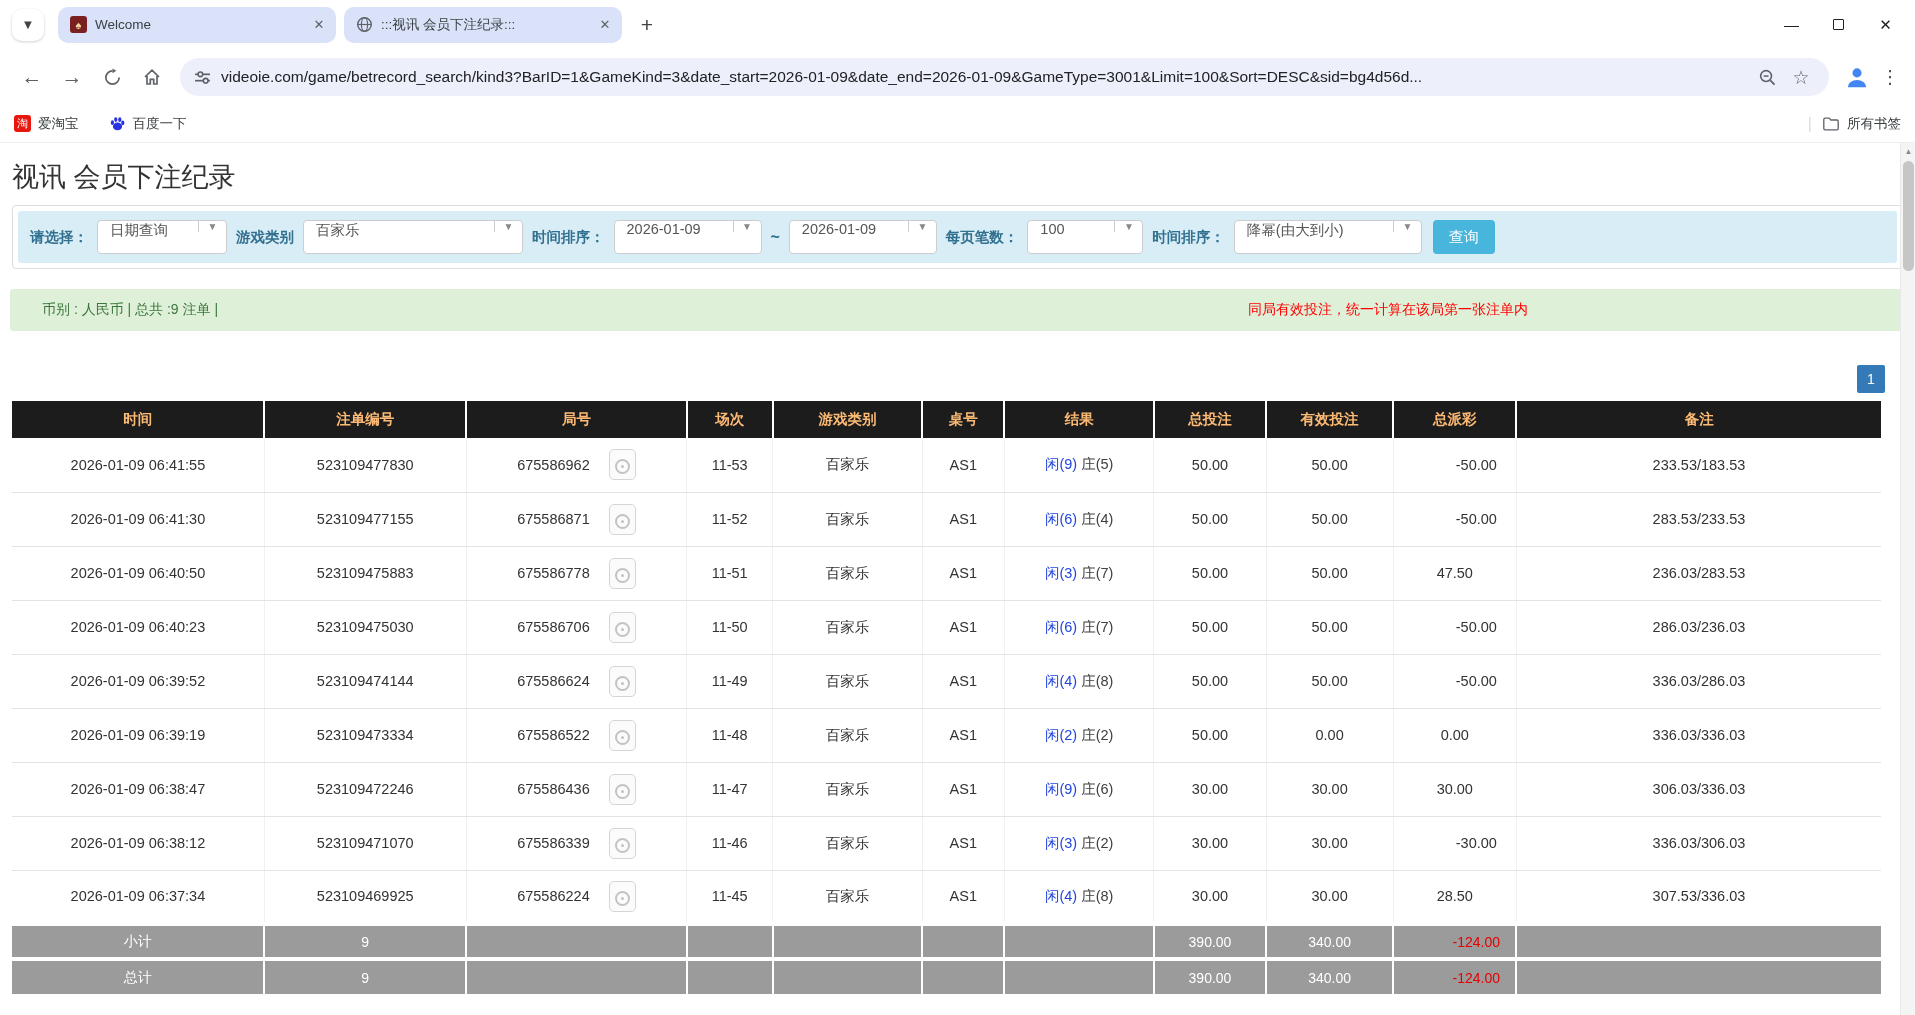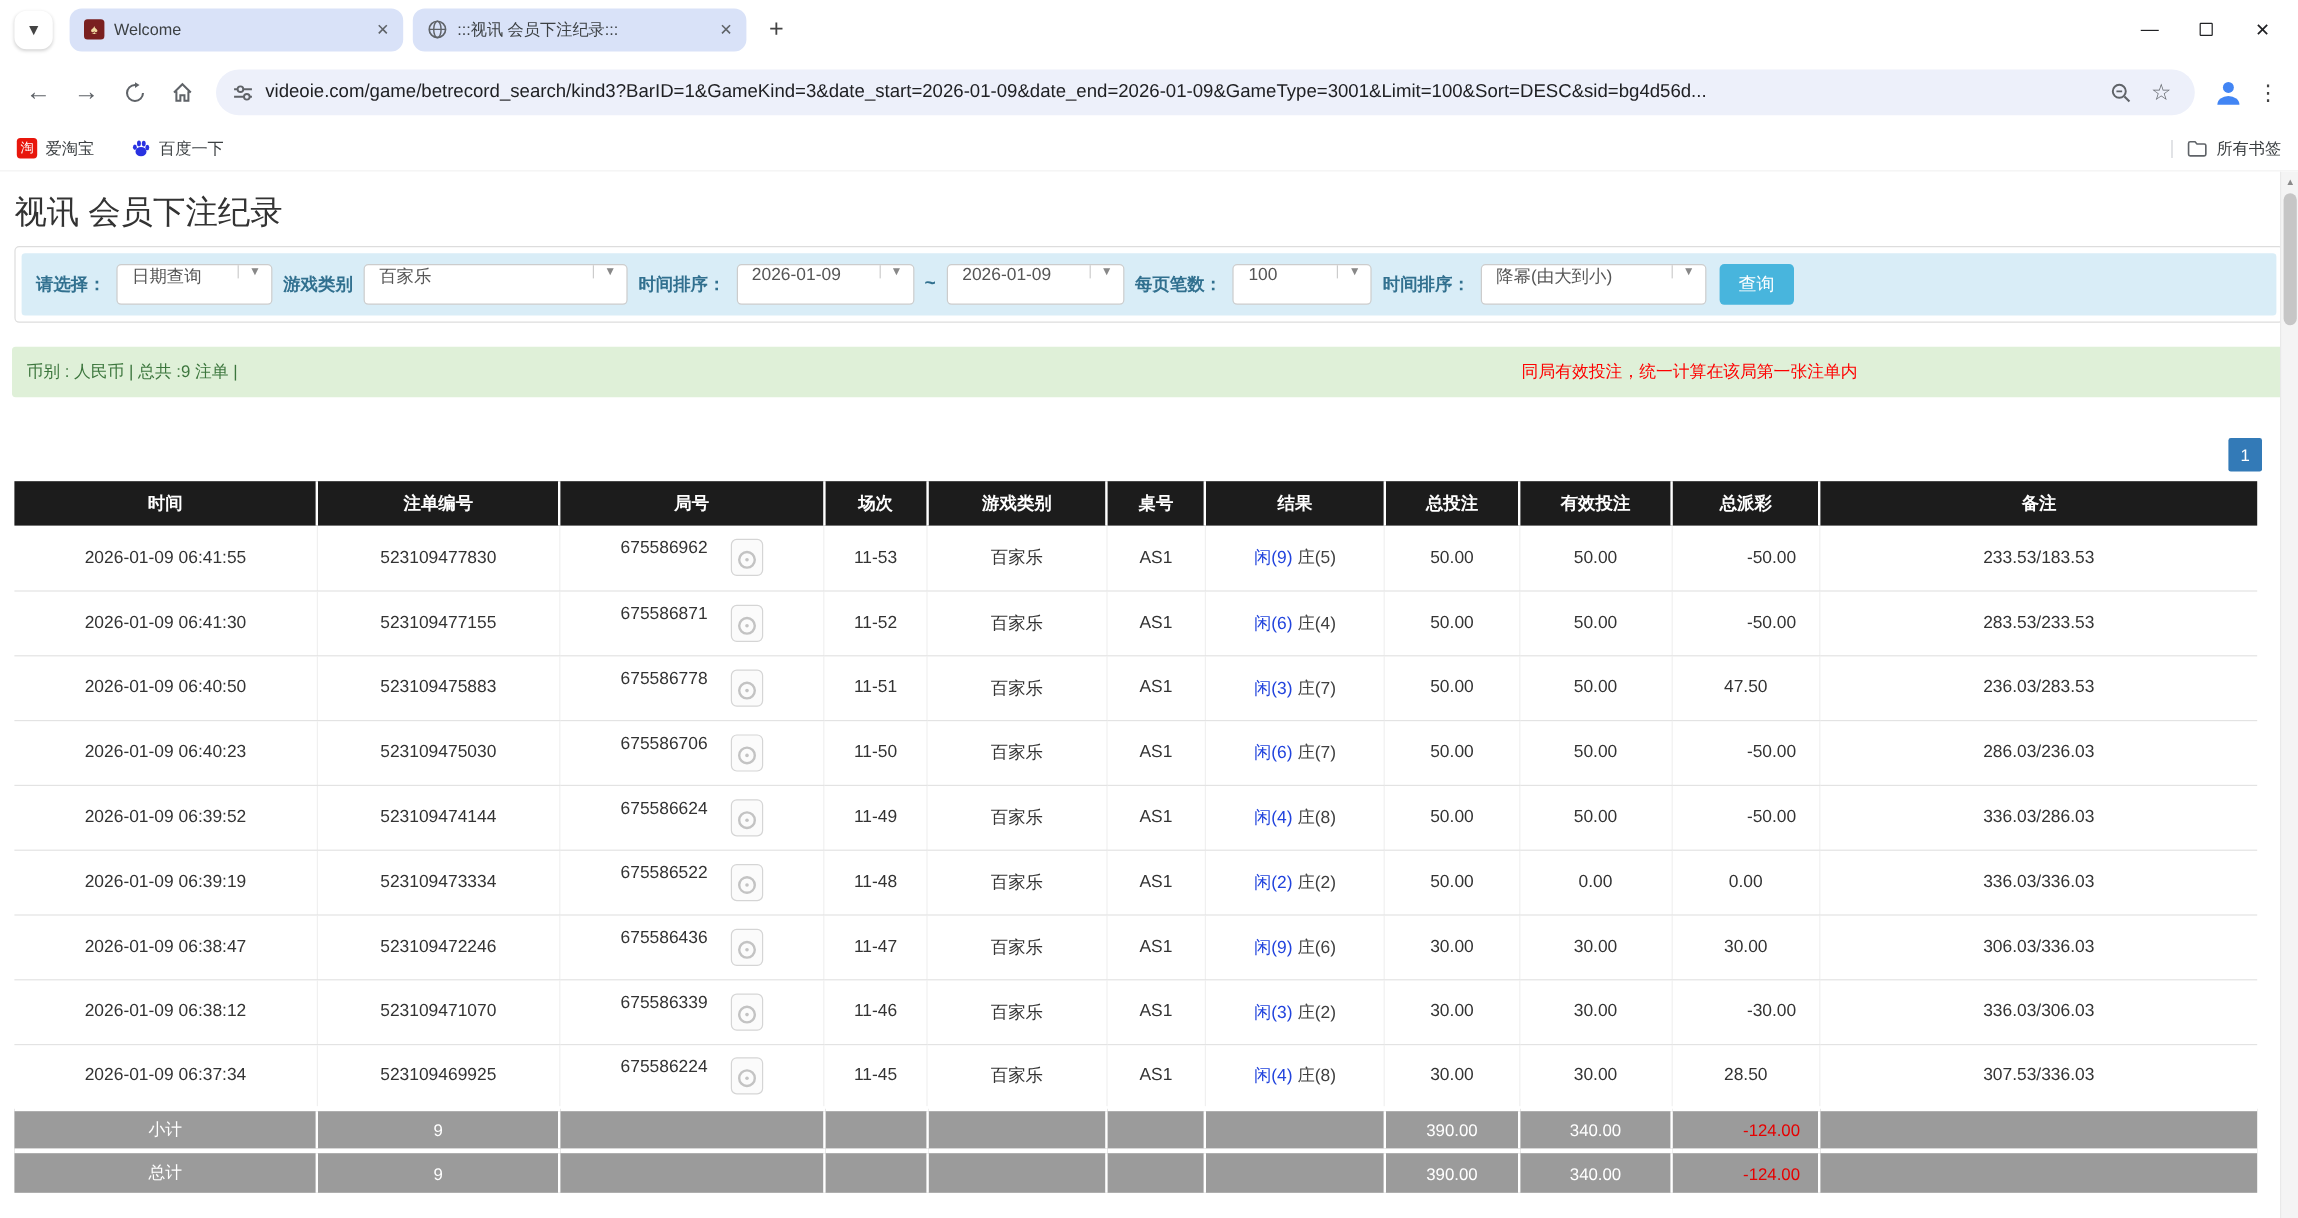--- a/index.html
+++ b/index.html
@@ -58,40 +58,40 @@
     color:#555; font-size:14.5px; cursor:pointer; }
   .dd .val { display:flex; align-items:center; padding:0 12px; }
   .dd .arrow { width:28px; border-left:1px solid #ccc; display:flex; align-items:center; justify-content:center;
     color:#888; font-size:10px; }
   .w-select .val{ width:100px; } .w-game .val{ width:190px; } .w-date .val{ width:118px; }
   .w-limit .val{ width:86px; } .w-sort .val{ width:158px; }
   .tilde { color:#31708f; font-weight:bold; }
   .btn-query { background:#48b5dd; border:none; color:#fff; border-radius:4px; height:34px; padding:0 16px;
     font-size:15px; cursor:pointer; margin-left:2px; font-family:inherit; }
 
-  .summary-bar { margin:20px 10px 0; background:#dff0d8; border-radius:3px; padding:12px 12px; display:flex;
+  .summary-bar { margin:20px 10px 0; background:#dff0d8; border-radius:3px; padding:12px 32px; display:flex;
     justify-content:space-between; align-items:center; font-size:14px; }
   .summary-left { color:#3c763d; }
   .summary-right { color:#fe0000; margin-right:345px; }
 
   .pager { display:flex; justify-content:flex-end; margin:34px 30px 8px 0; }
   .page-box { background:#337ab7; color:#fff; min-width:28px; height:28px; display:flex; align-items:center;
     justify-content:center; font-size:14px; border-radius:2px; cursor:pointer; }
 
   table.bets { width:1869px; margin:6px 12px 0; border-collapse:collapse; table-layout:fixed; }
-  table.bets thead th { background:#1c1c1c; color:#ffffff; font-size:14.5px; font-weight:bold; height:37px;
+  table.bets thead th { background:#1c1c1c; color:#fdba74; font-size:14.5px; font-weight:bold; height:37px;
     border-right:2px solid #fff; }
   table.bets thead th:last-child { border-right:none; }
   table.bets tbody td { height:54px; text-align:center; font-size:14.5px; color:#333;
     border-bottom:1px solid #e3e3e3; border-right:1px solid #f0f0f0; }
   table.bets tbody td:last-child { border-right:none; }
   .blue-amt { color:#3273dc; cursor:pointer; }
   .red-amt { color:#e60000;padding-left:43px; }
   .res-player { color:#2244dd; } .res-banker { color:#404040; margin-left:4px; }
-  .round-cell { display:inline-flex; gap:19px; }
+  .round-cell { display:inline-flex; align-items:center; gap:19px; }
   .vid-icon { width:27px; height:31px; background:#fbfbfb; border:1px solid #d5d5d5; border-radius:5px;
     position:relative; cursor:pointer; flex:0 0 auto; }
   .vid-icon::before { content:''; position:absolute; left:5px; top:9px; width:11px; height:11px;
     border:2px solid #c3c3c3; border-radius:50%; }
   .vid-icon::after { content:''; position:absolute; left:11px; top:15px; width:3px; height:3px;
     background:#c3c3c3; border-radius:50%; }
   table.bets tfoot td { background:#9b9b9b; color:#fff; height:35px; text-align:center; font-size:14px;
     border-right:2px solid #fff; border-top:4px solid #fff; }
   table.bets tfoot td:last-child { border-right:none; }
   table.bets tfoot td.red-amt { color:#e60000; }

